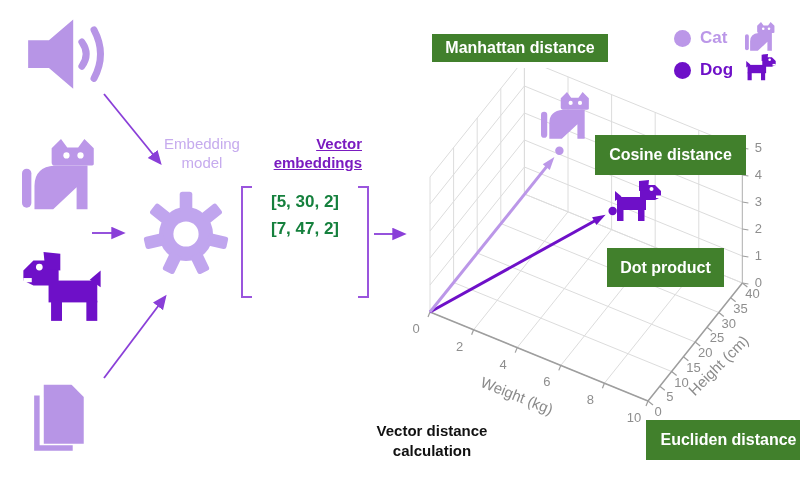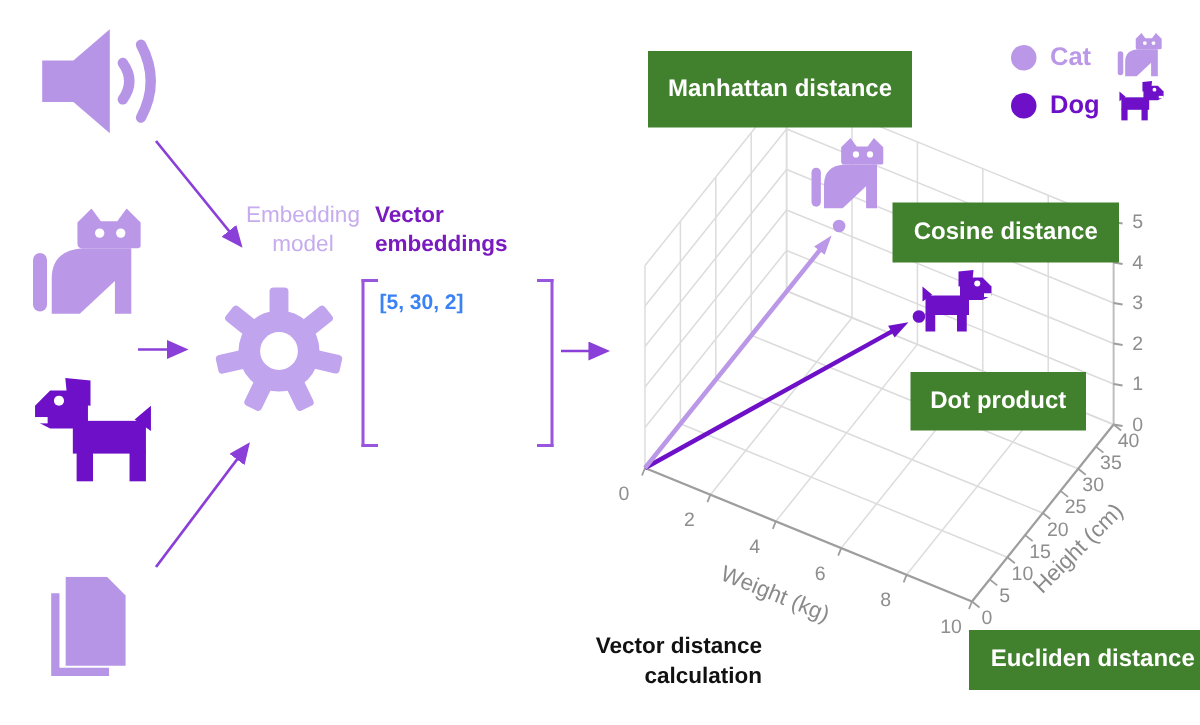--- a/index.html
+++ b/index.html
@@ -4,35 +4,35 @@
 <style>
   html,body{margin:0;padding:0;background:#fff;}
   .stage{position:relative;width:800px;height:483px;background:#fff;overflow:hidden;
          font-family:"Liberation Sans","DejaVu Sans",sans-serif;}
   .abs{position:absolute;}
   svg{display:block;}
   .overlay{pointer-events:none;}
   
   .model-label{left:146px;top:134px;width:112px;text-align:center;font-size:15px;font-weight:400;
                color:#c6abee;line-height:19px;}
-  .vec-title{left:250px;top:134px;width:112px;text-align:left;font-size:15px;font-weight:700;
-             color:#7a1bc0;line-height:19px;}
-  .caption{left:356px;top:421px;width:152px;text-align:right;font-size:15px;font-weight:700;
+  .vec-title{left:250px;top:134px;width:112px;text-align:right;font-size:15px;font-weight:700;
+             color:#7a1bc0;line-height:19px;text-decoration:underline;}
+  .caption{left:356px;top:421px;width:152px;text-align:center;font-size:15px;font-weight:700;
            color:#111;line-height:20px;}
   
   .matrix{left:241px;top:186px;width:128px;height:112px;}
-  .matrix .rows{position:absolute;left:12px;right:12px;top:2px;
-                font-size:14px;font-weight:600;color:#3b82f6;line-height:27px;}
+  .matrix .rows{position:absolute;left:12px;right:12px;top:2px;text-align:center;
+                font-size:17px;font-weight:600;color:#15803d;line-height:27px;}
   .bracket{position:absolute;top:0;bottom:0;width:9px;border:2px solid #9a55dd;}
   .bracket.bl{left:0;border-right:none;}
   .bracket.br{right:0;border-left:none;}
   
   .glabel{background:#41802c;color:#fff;font-weight:700;font-size:16px;
           display:flex;align-items:center;justify-content:center;z-index:5;}
-  .g-man{left:432px;top:34px;width:176px;height:51px;}
+  .g-man{left:432px;top:34px;width:176px;height:28px;}
   .g-cos{left:595px;top:135px;width:151px;height:40px;}
   .g-dot{left:607px;top:248px;width:117px;height:39px;}
   .g-euc{left:615px;top:420px;width:165px;height:40px;margin-left:31px;}
   
   .legend{left:674px;top:22px;z-index:6;}
   .lrow{display:flex;align-items:center;height:32px;}
   .ldot{width:17px;height:17px;border-radius:50%;margin-right:9px;}
   .ltext{font-size:17px;font-weight:700;width:42px;}
   .dog-c{color:#6e10c8;} .cat-c{color:#bb97e8;}
   .dog-b{background:#6e10c8;} .cat-b{background:#bb97e8;}
@@ -134,20 +134,21 @@
   <svg class="abs" style="left:141px;top:188px" width="90" height="92" viewBox="0 0 100 100">
       <use href="#sym-gear"></use>
     </svg>
 
   <div class="abs vec-title">Vector embeddings</div>
   <div class="abs matrix">
     <div class="bracket bl"></div>
     <div class="bracket br"></div>
     <div class="rows">
       <div>[5, 30, 2]</div>
+      <div>[7, 47, 2]</div>
     </div>
   </div>
 
   <svg id="plot3d" class="abs" width="376" height="364" viewBox="0 0 376 364">
     <g id="plot-grid">
         <line x1="26" y1="244" x2="120.39999999999999" y2="126" class="grid"></line>
         <line x1="120.39999999999999" y1="126" x2="120.39999999999999" y2="-9" class="grid"></line>
         <line x1="69.6" y1="261.8" x2="164" y2="143.8" class="grid"></line>
         <line x1="164" y1="143.8" x2="164" y2="8.800000000000011" class="grid"></line>
         <line x1="113.2" y1="279.6" x2="207.6" y2="161.60000000000002" class="grid"></line>

